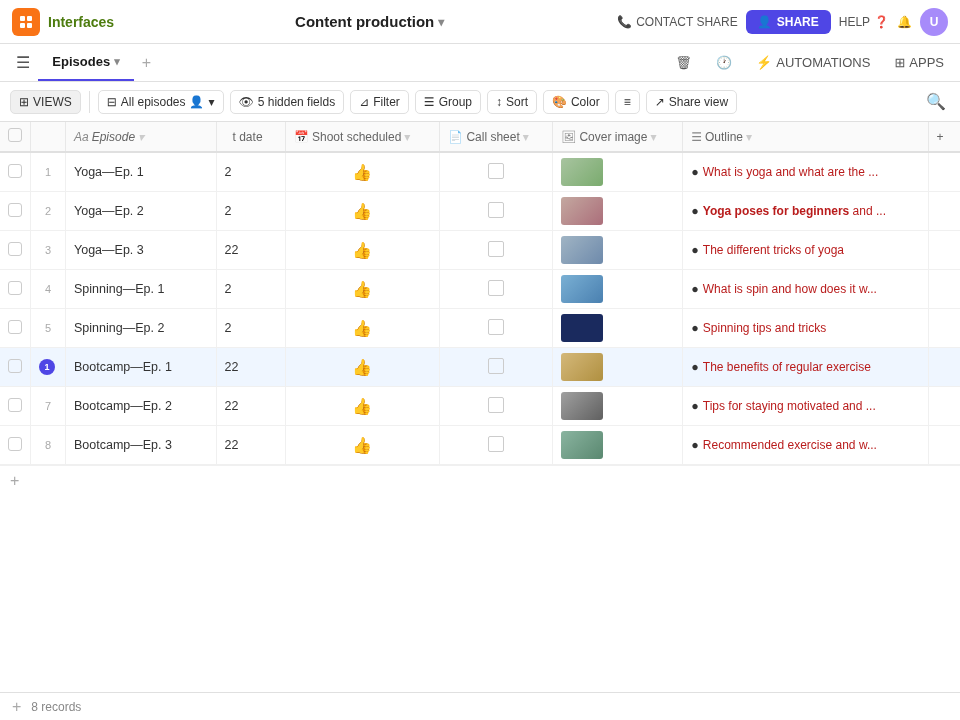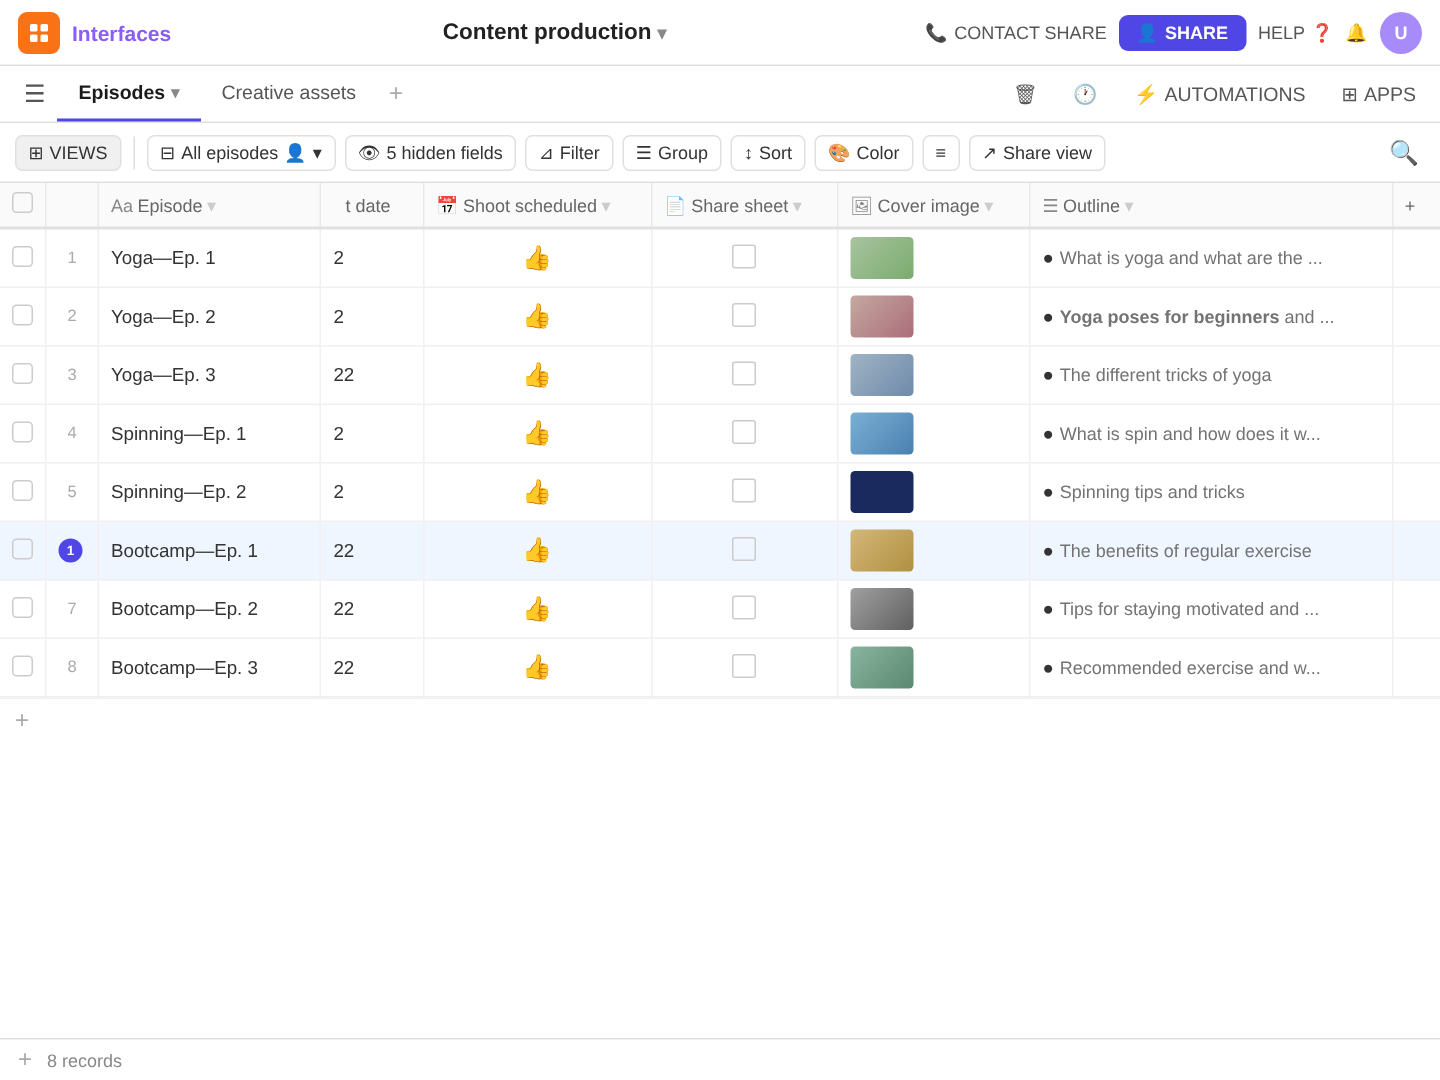--- a/index.html
+++ b/index.html
@@ -6,21 +6,21 @@
     body { font-family: -apple-system, BlinkMacSystemFont, 'Segoe UI', sans-serif; font-size: 13px; background: #f5f5f5; color: #333; height: 720px; overflow: hidden; }
 
     
     .top-bar {
       display: flex; align-items: center; height: 44px;
       background: #fff; border-bottom: 1px solid #e0e0e0;
       padding: 0 12px; gap: 8px;
     }
     .logo { width: 28px; height: 28px; background: #f97316; border-radius: 6px; display:flex; align-items:center; justify-content:center; }
     .logo svg { width:16px; height:16px; fill:#fff; }
-    .app-name { font-weight: 600; font-size: 14px; color: #8b5cf6; margin-right: 8px; }
+    .app-name { font-weight: 600; font-size: 14px; color: #4d7c0f; margin-right: 8px; }
     .top-title { flex: 1; text-align: center; font-size: 15px; font-weight: 600; color: #222; display:flex; align-items:center; justify-content:center; gap:4px; }
     .top-title .arrow { font-size: 12px; color: #888; }
     .top-actions { display:flex; align-items:center; gap: 8px; }
     .btn-contact { font-size: 12px; color: #555; border: none; background: none; cursor: pointer; display:flex; align-items:center; gap:4px; }
     .btn-share { font-size: 12px; background: #4f46e5; color: #fff; border: none; border-radius: 6px; padding: 5px 12px; cursor: pointer; font-weight: 600; display:flex; align-items:center; gap:4px; }
     .btn-help { font-size: 12px; color: #555; border: none; background: none; cursor: pointer; display:flex; align-items:center; gap:4px; }
     .avatar { width: 28px; height: 28px; border-radius: 50%; background: #a78bfa; display:flex; align-items:center; justify-content:center; color:#fff; font-size:12px; font-weight:600; }
 
     
     .nav-bar {
@@ -69,21 +69,21 @@
     }
     td:last-child { border-right: none; }
     .row-num { color: #aaa; font-size: 11px; width: 28px; text-align: center; }
     .check-box { width: 14px; height: 14px; border: 1.5px solid #ccc; border-radius: 3px; display:inline-block; }
     .thumb-green { color: #22c55e; font-size: 16px; }
     .call-check { width:16px; height:16px; border:1.5px solid #ccc; border-radius:2px; display:inline-block; }
     .cover-img {
       width: 42px; height: 28px; border-radius: 3px; object-fit: cover;
       display: inline-block; vertical-align: middle;
     }
-    .outline-text { color: #737373; font-size: 12px; }
+    .outline-text { color: #b91c1c; font-size: 12px; }
     .outline-bullet { color: #333; margin-right: 4px; }
     .bold-text { font-weight: 700; }
     .add-row { padding: 6px 10px; color: #aaa; font-size: 16px; cursor: pointer; border-top: 1px solid #f0f0f0; }
     .col-badge { 
       display:inline-flex; align-items:center; justify-content:center;
       width:16px; height:16px; border-radius:50%; background:#4f46e5; color:#fff;
       font-size:9px; font-weight:700; margin-right:2px;
     }
     .th-text { display:flex; align-items:center; gap:3px; }
 
@@ -147,23 +147,20 @@
     <div class="avatar">U</div>
   </div>
 </div>
 
 <div class="nav-bar">
   <span class="nav-hamburger">☰</span>
   <div class="nav-tab active">
     <span>Episodes</span>
     <span style="margin-left:4px;font-size:11px;color:#888;">▾</span>
   </div>
-  <div class="nav-tab">
-    <span>Creative assets</span>
-  </div>
   <span class="nav-tab-add">+</span>
   <div class="nav-right">
     <button class="nav-icon-btn">
       <span>🗑</span>
     </button>
     <button class="nav-icon-btn">
       <span>🕐</span>
     </button>
     <button class="nav-icon-btn">
       <span>⚡</span>
@@ -221,21 +218,21 @@
 </div>
 
 <div class="table-container">
   <table>
     <thead>
       <tr>
         <th style="width:24px;">
           <div class="check-box"></div>
         </th>
         <th style="width:28px;"></th>
-        <th style="min-width:130px;">
+        <th style="min-width:130px;font-style:italic;">
           <div class="th-text">
             <span style="color:#888;">Aa</span>
             <span>Episode</span>
             <span style="color:#ccc;">▾</span>
           </div>
         </th>
         <th style="min-width:60px;padding-left:16px;">
           <div class="th-text">
             <span>t date</span>
           </div>
@@ -243,21 +240,21 @@
         <th style="min-width:110px;">
           <div class="th-text">
             <span style="color:#888;">📅</span>
             <span>Shoot scheduled</span>
             <span style="color:#ccc;">▾</span>
           </div>
         </th>
         <th style="min-width:80px;">
           <div class="th-text">
             <span style="color:#888;">📄</span>
-            <span>Share sheet</span>
+            <span>Call sheet</span>
             <span style="color:#ccc;">▾</span>
           </div>
         </th>
         <th style="min-width:90px;">
           <div class="th-text">
             <span style="color:#888;">🖼</span>
             <span>Cover image</span>
             <span style="color:#ccc;">▾</span>
           </div>
         </th>

